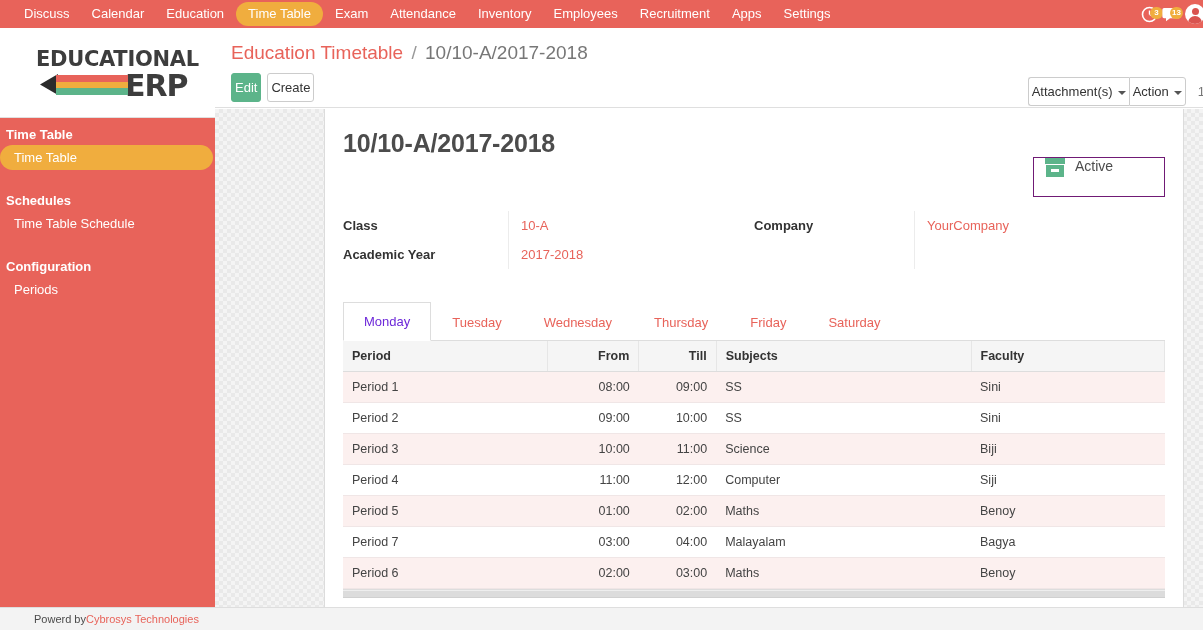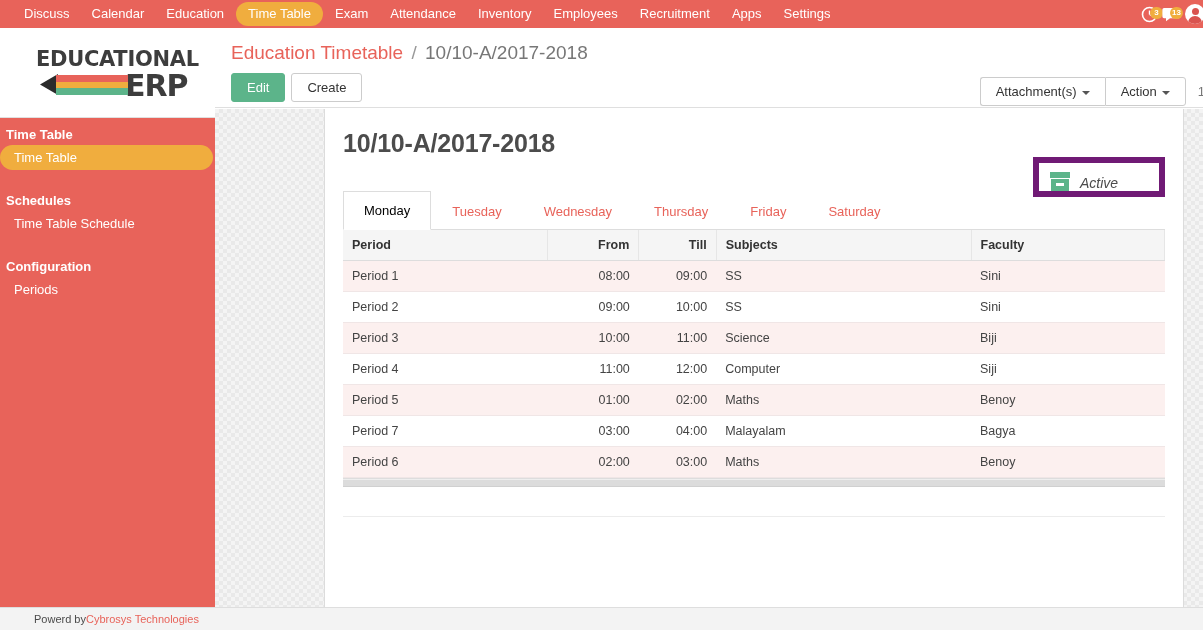--- a/index.html
+++ b/index.html
@@ -209,21 +209,21 @@
   .breadcrumb .crumb-current { color: #777777; }
 
   .btn-row {
     margin-top: 7px;
     display: flex;
     align-items: center;
     gap: 6px;
   }
   .btn {
     font-size: 13px;
-    padding: 5px 15px;
+    padding: 5px 3px;
     border: 1px solid #cccccc;
     background: #ffffff;
     color: #333333;
     border-radius: 3px;
     cursor: pointer;
     line-height: 17px;
   }
   .btn-primary {
     background: #5cb48a;
     border-color: #5cb48a;
@@ -292,28 +292,27 @@
     letter-spacing: -0.2px;
     margin-top: 2px;
   }
 
   .status-button-box {
     position: absolute;
     right: 18px;
     top: 48px;
     width: 132px;
     height: 40px;
-    border: 6px solid #701a75;
-    background: #ffffff;
-    display: flex;
-    align-items: flex-end;
+    border: 1px solid #701a75;
+    background: #ffffff;
+    display: flex;
+    align-items: flex-start;
     padding-left: 11px;
     gap: 10px;
     cursor: pointer;
-    font-style: italic;
   }
   .archive-icon { width: 20px; height: 19px; position: relative; }
   .archive-icon .lid {
     position: absolute; top: 0; left: 0;
     width: 20px; height: 6px; background: #5cb48a;
   }
   .archive-icon .body {
     position: absolute; top: 7px; left: 1px;
     width: 18px; height: 12px; background: #5cb48a;
   }
@@ -371,21 +370,21 @@
     cursor: pointer;
     border: 1px solid transparent;
     border-bottom: none;
     margin-bottom: -1px;
     line-height: 17px;
   }
   .tab.active {
     background: #ffffff;
     border-color: #dddddd;
     border-bottom: 1px solid #ffffff;
-    color: #000000;
+    color: #6d28d9;
   }
 
   
   .o2m-table {
     width: 100%;
     border-collapse: collapse;
     table-layout: fixed;
   }
   .o2m-table th {
     background: #f5f5f5;
@@ -532,20 +531,40 @@
 
       <div class="status-button-box">
         <span class="archive-icon">
           <span class="lid"></span>
           <span class="body"></span>
           <span class="slot"></span>
         </span>
         <span class="status-label">Active</span>
       </div>
 
+      <div class="form-fields">
+        <div class="field-col left">
+          <div class="field-labels" id="labels-left">
+              <div class="flabel">Class</div>
+              <div class="flabel">Academic Year</div>
+            </div>
+          <div class="field-values" id="values-left">
+              <div class="fvalue">10-A</div>
+              <div class="fvalue">2017-2018</div>
+            </div>
+        </div>
+        <div class="field-col right">
+          <div class="field-labels" id="labels-right">
+              <div class="flabel">Company</div>
+            </div>
+          <div class="field-values" id="values-right">
+              <div class="fvalue">YourCompany</div>
+            </div>
+        </div>
+      </div>
 
       <div class="notebook">
         <div class="tabs" id="notebook-tabs">
             <div class="tab active">Monday</div>
             <div class="tab">Tuesday</div>
             <div class="tab">Wednesday</div>
             <div class="tab">Thursday</div>
             <div class="tab">Friday</div>
             <div class="tab">Saturday</div>
           </div>

